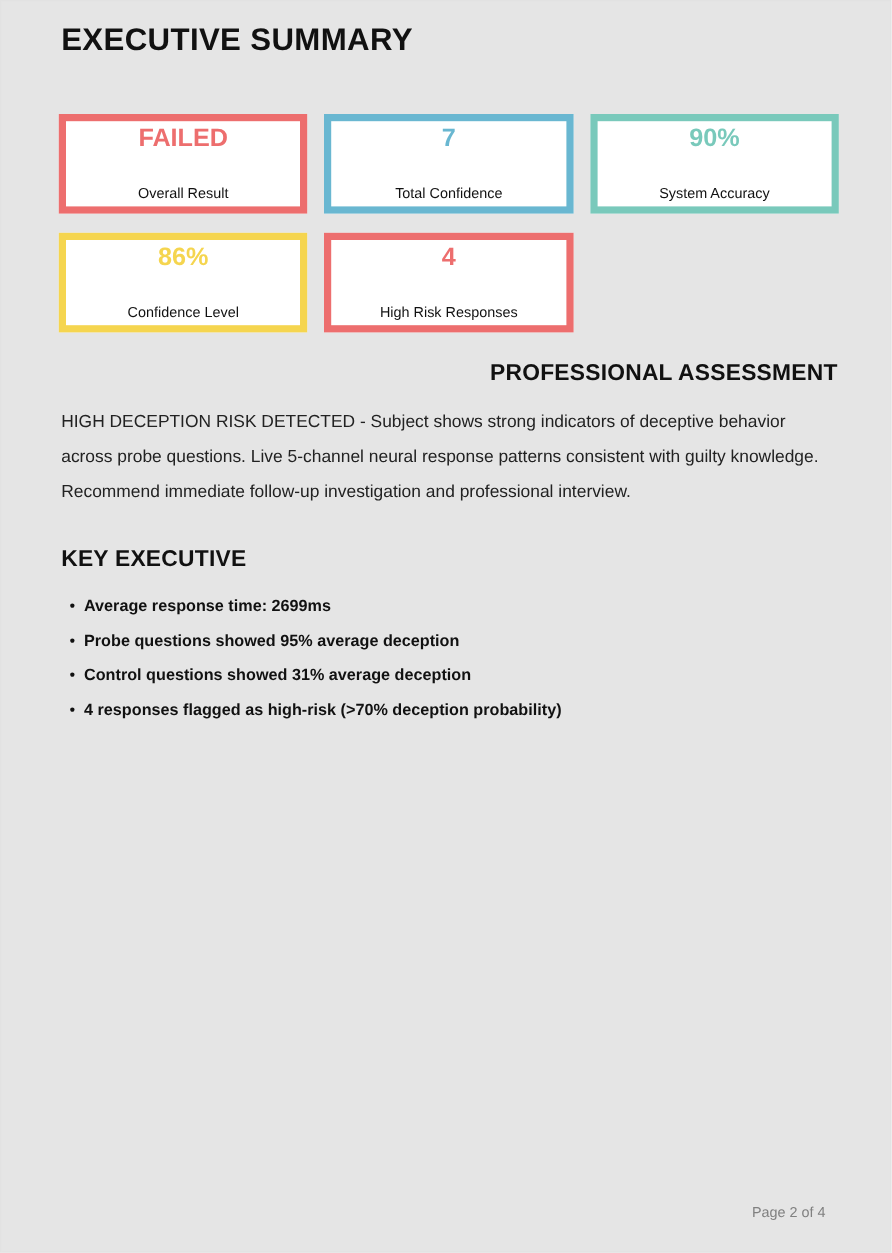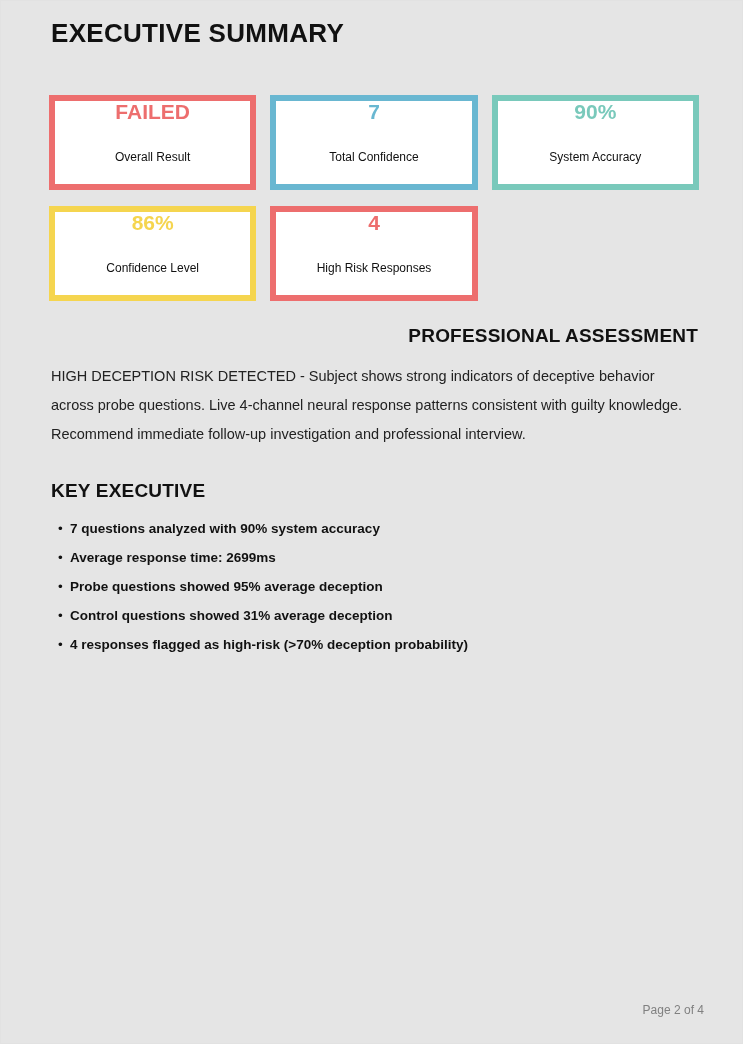--- a/index.html
+++ b/index.html
@@ -25,27 +25,27 @@
 
   .cards-grid {
     margin: 46px 43px 0 48px;
     display: grid;
     grid-template-columns: repeat(3, 1fr);
     column-gap: 14px;
     row-gap: 16px;
   }
 
   .metric-card {
-    height: 95px;
+    height: 83px;
     border: 6px solid #ccc;
     background: #ffffff;
     display: flex;
     flex-direction: column;
     align-items: center;
-    justify-content: flex-start;
+    justify-content: center;
   }
 
   .metric-value {
     font-size: 21px;
     font-weight: bold;
     line-height: 1;
   }
 
   .metric-label {
     margin-top: 28px;
@@ -92,21 +92,21 @@
     content: "\2022";
     position: absolute;
     left: 0;
     top: 0;
     font-weight: normal;
     color: #111111;
   }
 
   .page-footer {
     position: absolute;
-    right: 38px;
+    right: 54px;
     bottom: 26px;
     font-size: 12px;
     color: #808080;
   }
 </style>
 </head>
 <body>
 
 <div class="page">
 
@@ -129,25 +129,24 @@
       <div class="metric-value" style="color: rgb(245, 213, 79);">86%</div>
       <div class="metric-label">Confidence Level</div>
     </div>
     <div class="metric-card" style="border-color: rgb(237, 110, 110);">
       <div class="metric-value" style="color: rgb(237, 110, 110);">4</div>
       <div class="metric-label">High Risk Responses</div>
     </div>
   </div>
 
   <h2 class="section-heading assessment-heading">PROFESSIONAL ASSESSMENT</h2>
-  <p class="assessment-body">HIGH DECEPTION RISK DETECTED - Subject shows strong indicators of deceptive behavior across probe questions. Live 4-channel neural response patterns consistent with guilty knowledge. Recommend immediate follow-up investigation and professional interview.</p>
+  <p class="assessment-body">HIGH DECEPTION RISK DETECTED - Subject shows strong indicators of deceptive behavior across probe questions. Live 5-channel neural response patterns consistent with guilty knowledge. Recommend immediate follow-up investigation and professional interview.</p>
 
   <h2 class="section-heading findings-heading">KEY EXECUTIVE</h2>
   <ul class="findings-list">
-    <li>7 questions analyzed with 90% system accuracy</li>
     <li>Average response time: 2699ms</li>
     <li>Probe questions showed 95% average deception</li>
     <li>Control questions showed 31% average deception</li>
     <li>4 responses flagged as high-risk (&gt;70% deception probability)</li>
   </ul>
 
   <div class="page-footer">Page 2 of 4</div>
 
 </div>
 

